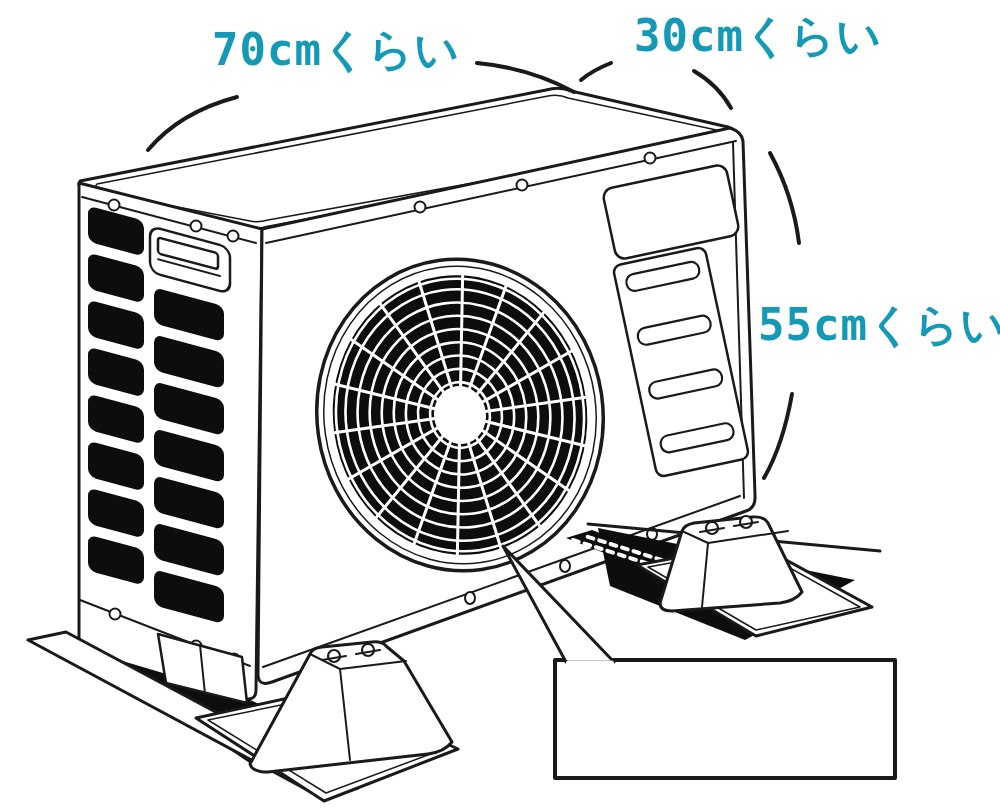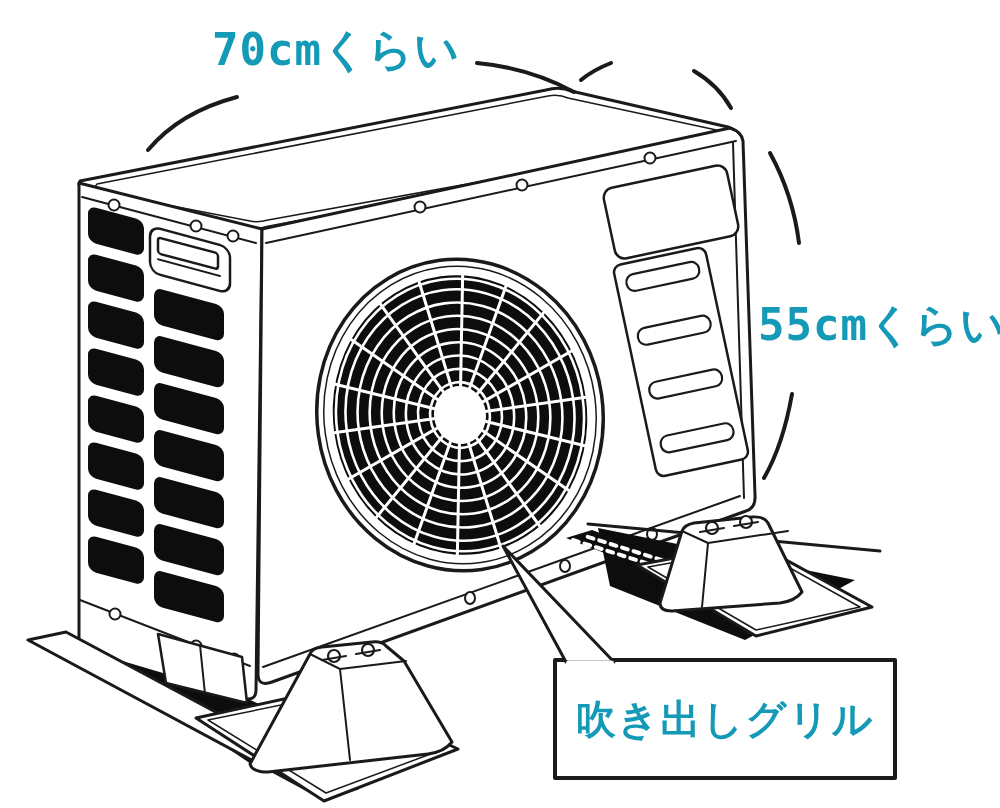--- a/index.html
+++ b/index.html
@@ -200,15 +200,15 @@
       <g>
         <rect x="555" y="660" width="340" height="118" fill="#fff" stroke-width="4"></rect>
         <path d="M 503,546 L 566,662 L 614,662 Z" fill="#fff" stroke-width="3"></path>
         <path d="M 569,663.5 L 611,663.5" stroke="#fff" stroke-width="6"></path>
       </g>
 
     </g>
   </svg>
 
   <div class="dim-label" style="left:212px;top:28px;">70cmくらい</div>
+  <div class="dim-label" style="left:634px;top:14px;">30cmくらい</div>
   <div class="dim-label" style="left:758px;top:303px;">55cmくらい</div>
-  <div class="callout-text">吹き出しグリル</div>
 </div>
 
 </body></html>

